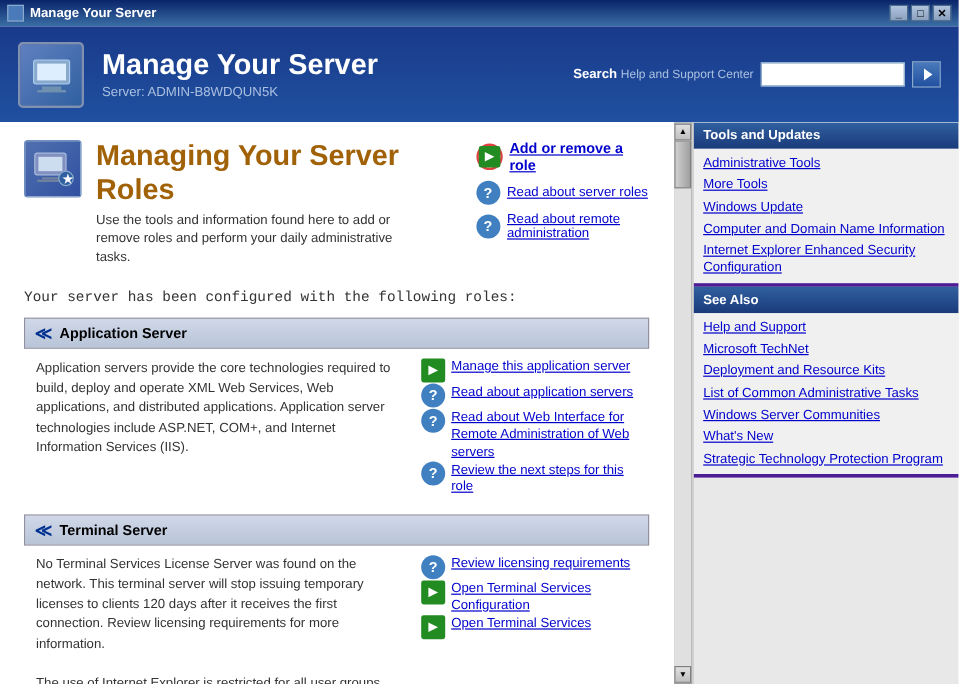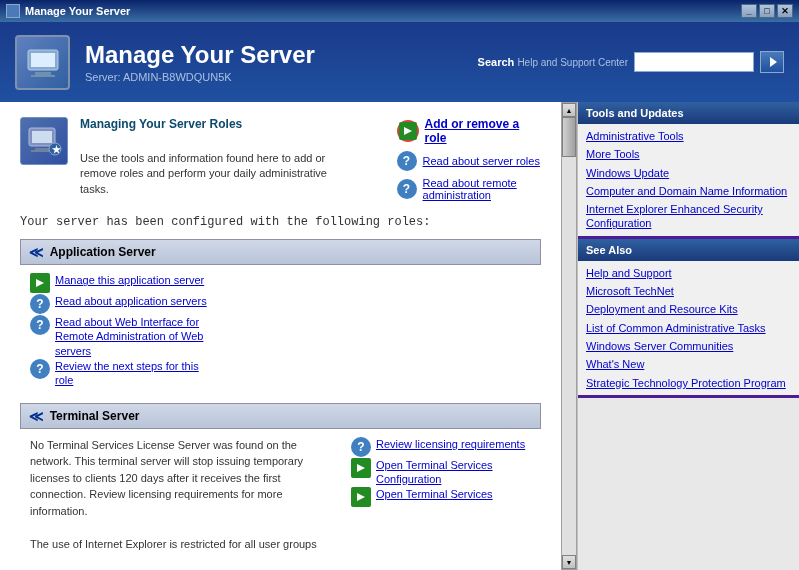--- a/index.html
+++ b/index.html
@@ -103,21 +103,21 @@
     }
     .page-header-icon {
       width: 48px; height: 48px;
       background: linear-gradient(135deg, #5070b0, #3050a0);
       border: 1px solid #7090c0;
       border-radius: 3px;
       margin-right: 12px;
       display: flex; align-items: center; justify-content: center;
       flex-shrink: 0;
     }
-    .page-title { font-size: 12px; font-weight: bold; color: #0c4a6e; margin-bottom: 20px; }
+    .page-title { font-size: 24px; font-weight: bold; color: #a16207; margin-bottom: 4px; }
     .page-desc { font-size: 11px; color: #333; line-height: 1.4; max-width: 360px; }
 
     
     .add-role-section {
       margin-left: 60px;
       display: flex;
       flex-direction: column;
       gap: 6px;
     }
     .add-role-btn {
@@ -350,20 +350,21 @@
         </div>
       </div>
 
       <div class="configured-text">Your server has been configured with the following roles:</div>
 
       <div class="section-header">
         <span class="section-expand">≪</span>
         <span class="section-title">Application Server</span>
       </div>
       <div class="role-content">
+        <div class="role-desc">Application servers provide the core technologies required to build, deploy and operate XML Web Services, Web applications, and distributed applications. Application server technologies include ASP.NET, COM+, and Internet Information Services (IIS).</div>
         <div class="role-actions">
           <div class="role-action-item">
             <div class="green-arrow">
               <svg width="12" height="12" viewBox="0 0 12 12">
                   <polygon points="2,2 10,6 2,10" fill="white"></polygon>
                 </svg>
             </div>
             <span class="action-text">Manage this application server</span>
           </div>
           <div class="role-action-item">

